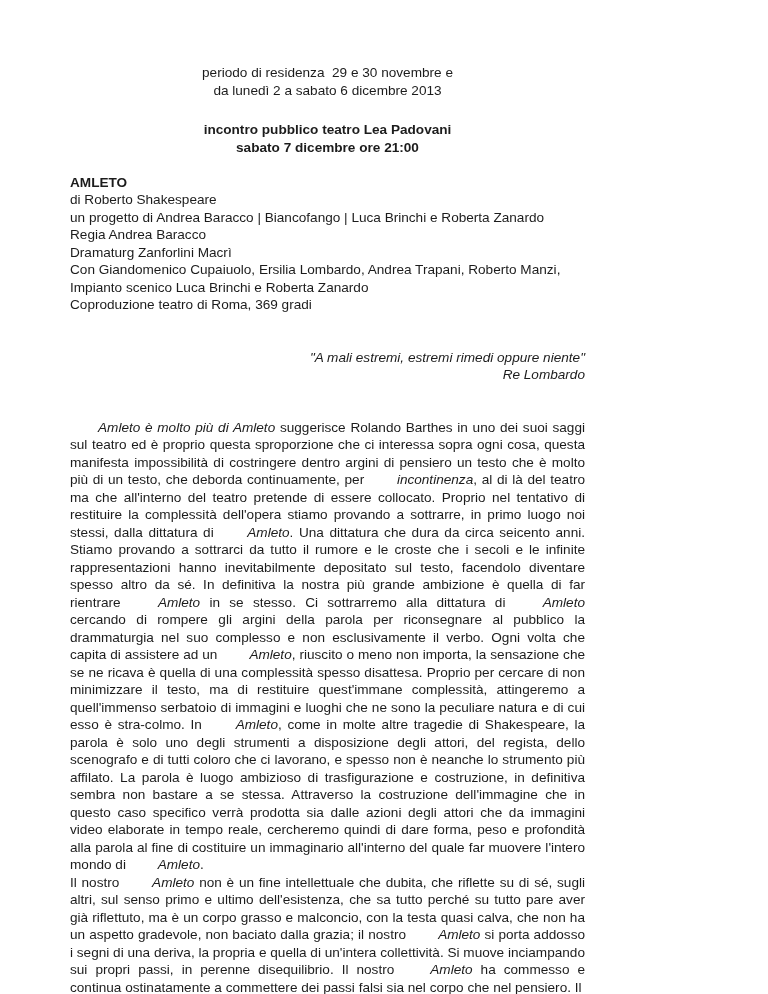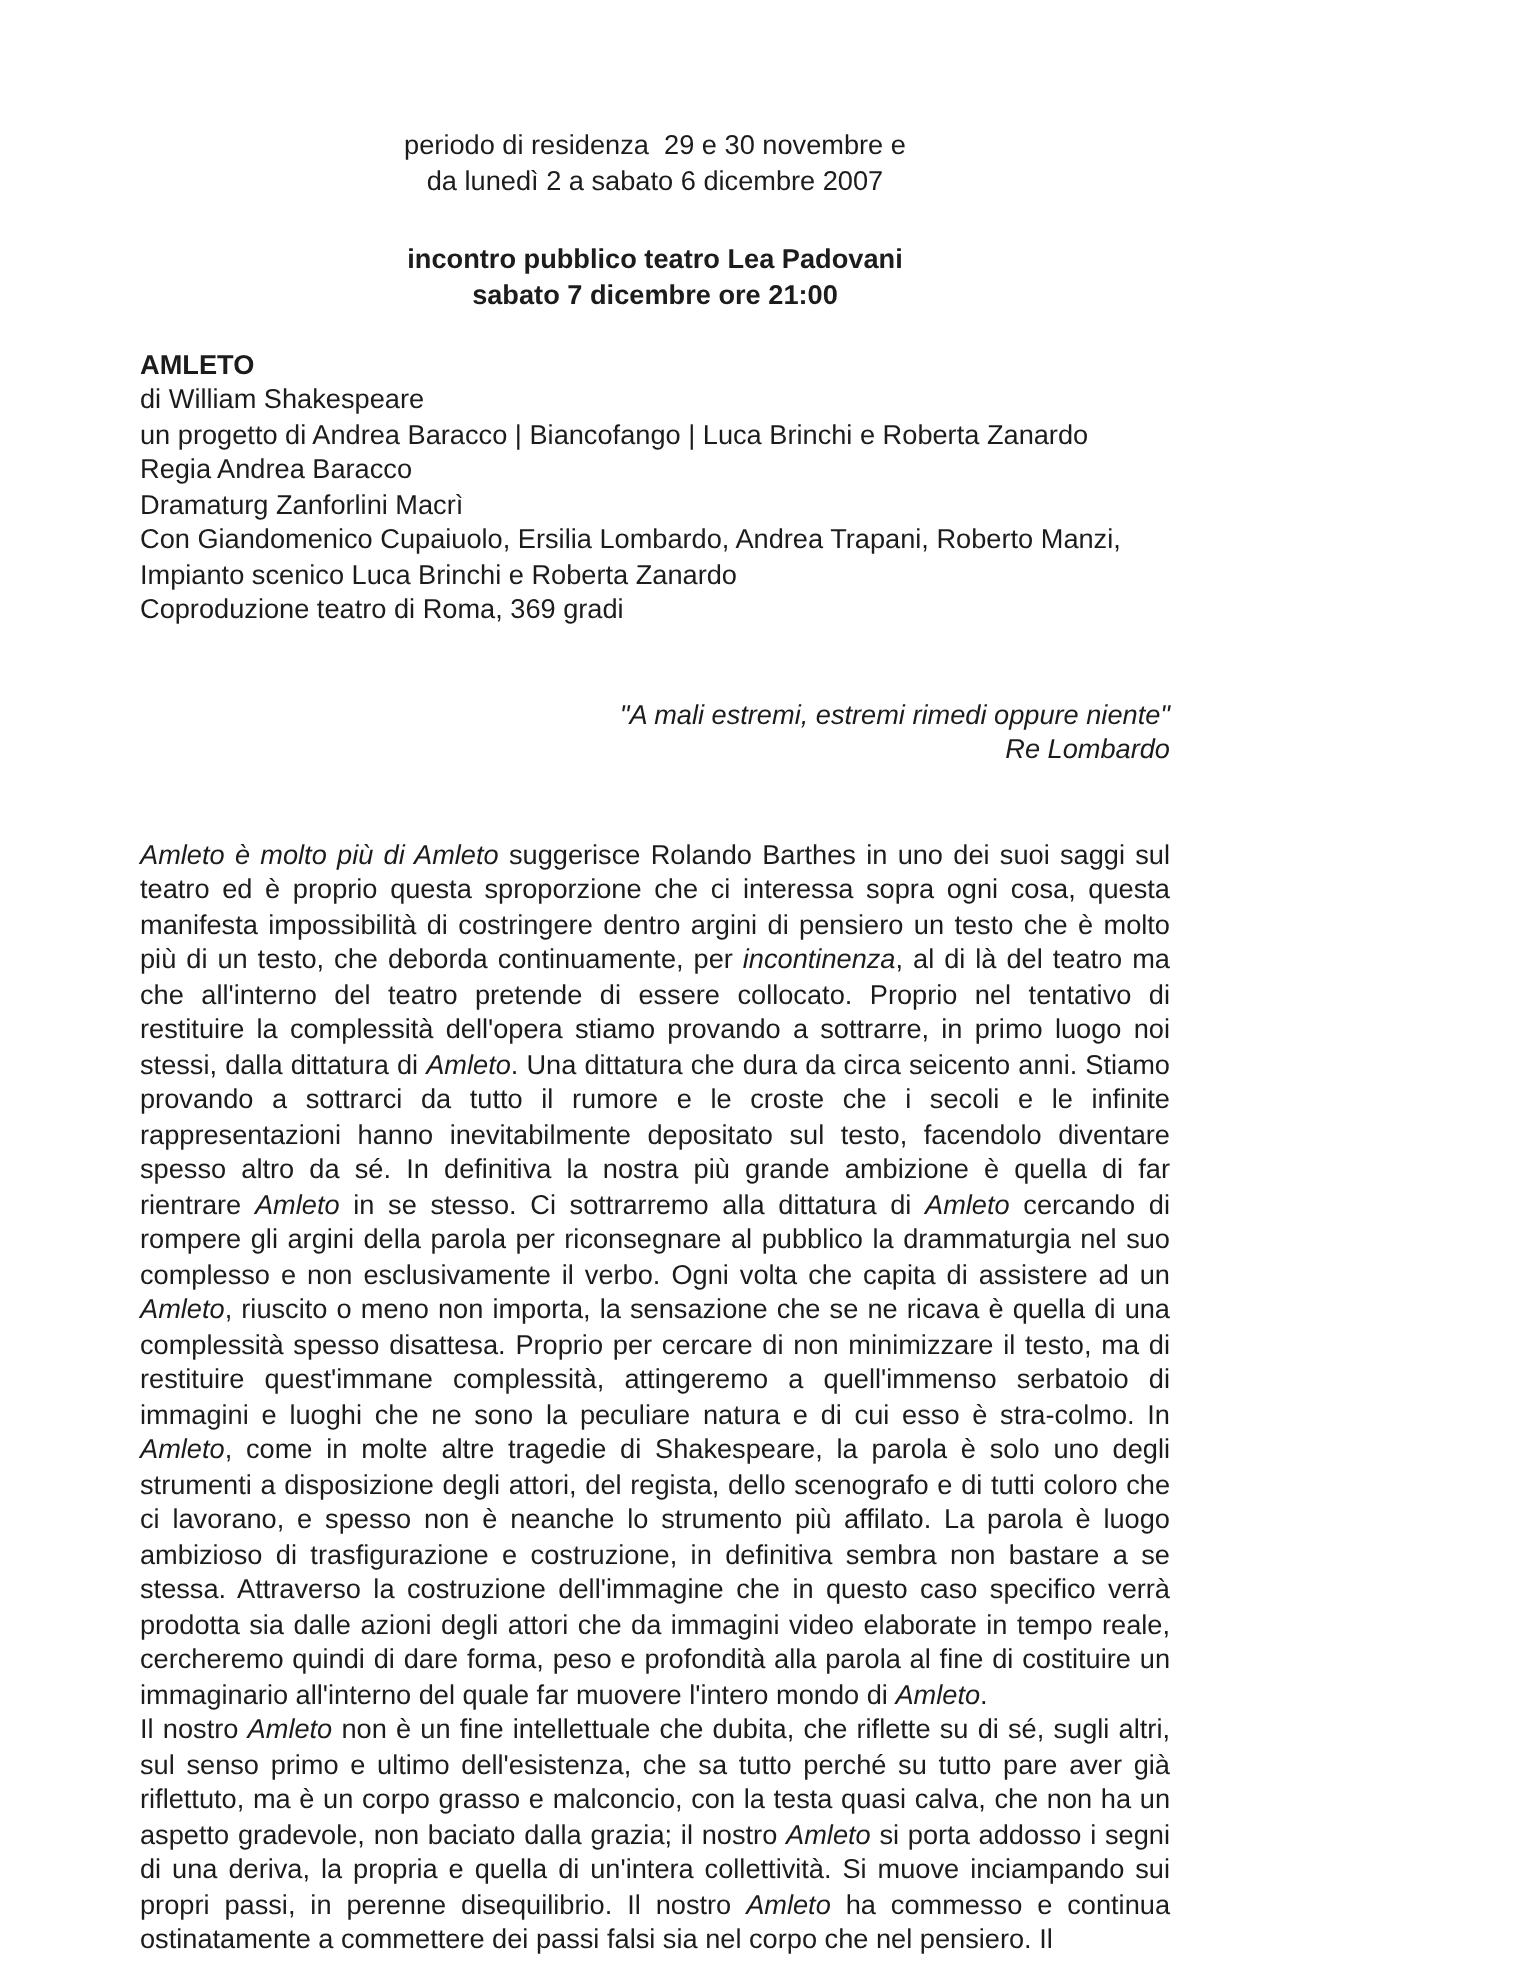--- a/index.html
+++ b/index.html
@@ -21,40 +21,40 @@
     overflow: hidden;
   }
   .line { white-space: pre-wrap; min-height: 17.5px; }
   .center { text-align: center; }
   .bold { font-weight: bold; }
   .header-event { margin-top: 22px; font-weight: bold; }
   .credits { margin-top: 17.5px; }
   .quote { margin-top: 35px; text-align: right; font-style: italic; }
   .body-text { margin-top: 35px; text-align: justify; }
   .body-text p { margin: 0; }
-  .it { font-style: italic; }
+  .it { font-style: italic; margin-left: 28px; }
 </style>
 </head>
 <body>
 
 <div class="page">
 
   <div class="center">
     <div class="line">periodo di residenza  29 e 30 novembre e</div>
-    <div class="line">da lunedì 2 a sabato 6 dicembre 2007</div>
+    <div class="line">da lunedì 2 a sabato 6 dicembre 2013</div>
   </div>
 
   <div class="center header-event">
     <div class="line">incontro pubblico teatro Lea Padovani</div>
     <div class="line">sabato 7 dicembre ore 21:00</div>
   </div>
 
   <div class="credits">
     <div class="line bold">AMLETO</div>
-    <div class="line">di William Shakespeare</div>
+    <div class="line">di Roberto Shakespeare</div>
     <div class="line">un progetto di Andrea Baracco | Biancofango | Luca Brinchi e Roberta Zanardo</div>
     <div class="line">Regia Andrea Baracco</div>
     <div class="line">Dramaturg Zanforlini Macrì</div>
     <div class="line">Con Giandomenico Cupaiuolo, Ersilia Lombardo, Andrea Trapani, Roberto Manzi,</div>
     <div class="line">Impianto scenico Luca Brinchi e Roberta Zanardo</div>
     <div class="line">Coproduzione teatro di Roma, 369 gradi</div>
   </div>
 
   <div class="quote">
     <div class="line">"A mali estremi, estremi rimedi oppure niente"</div>

